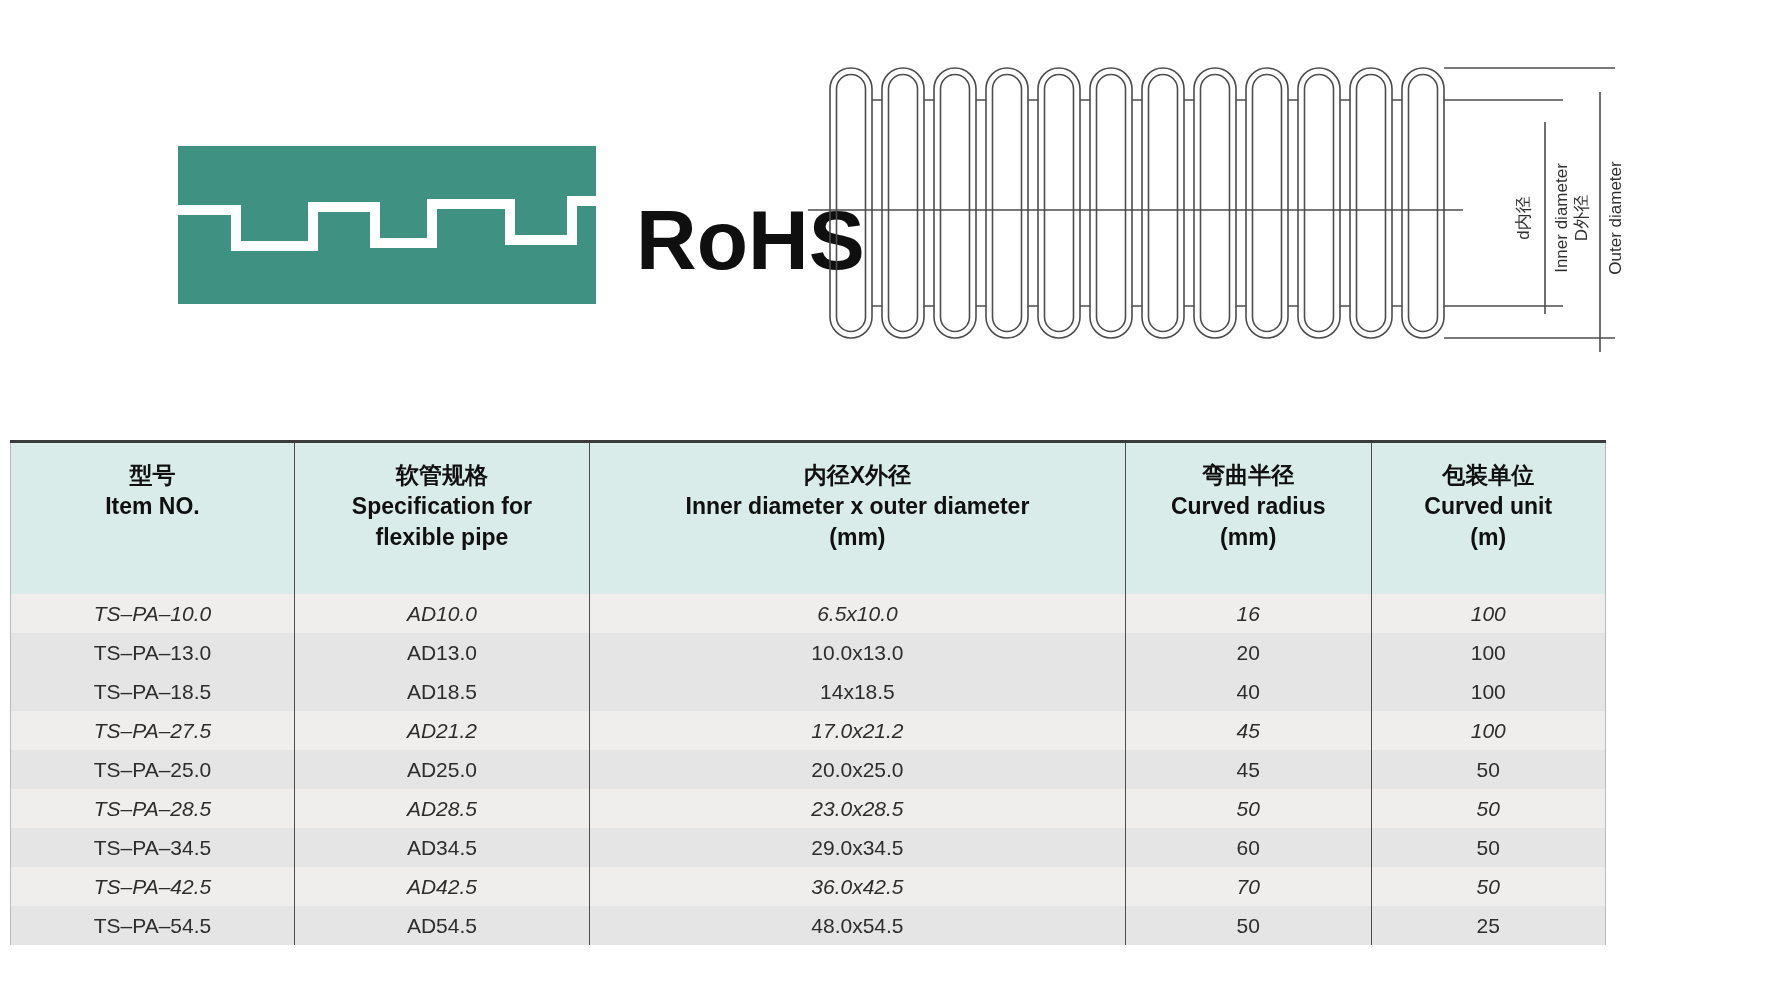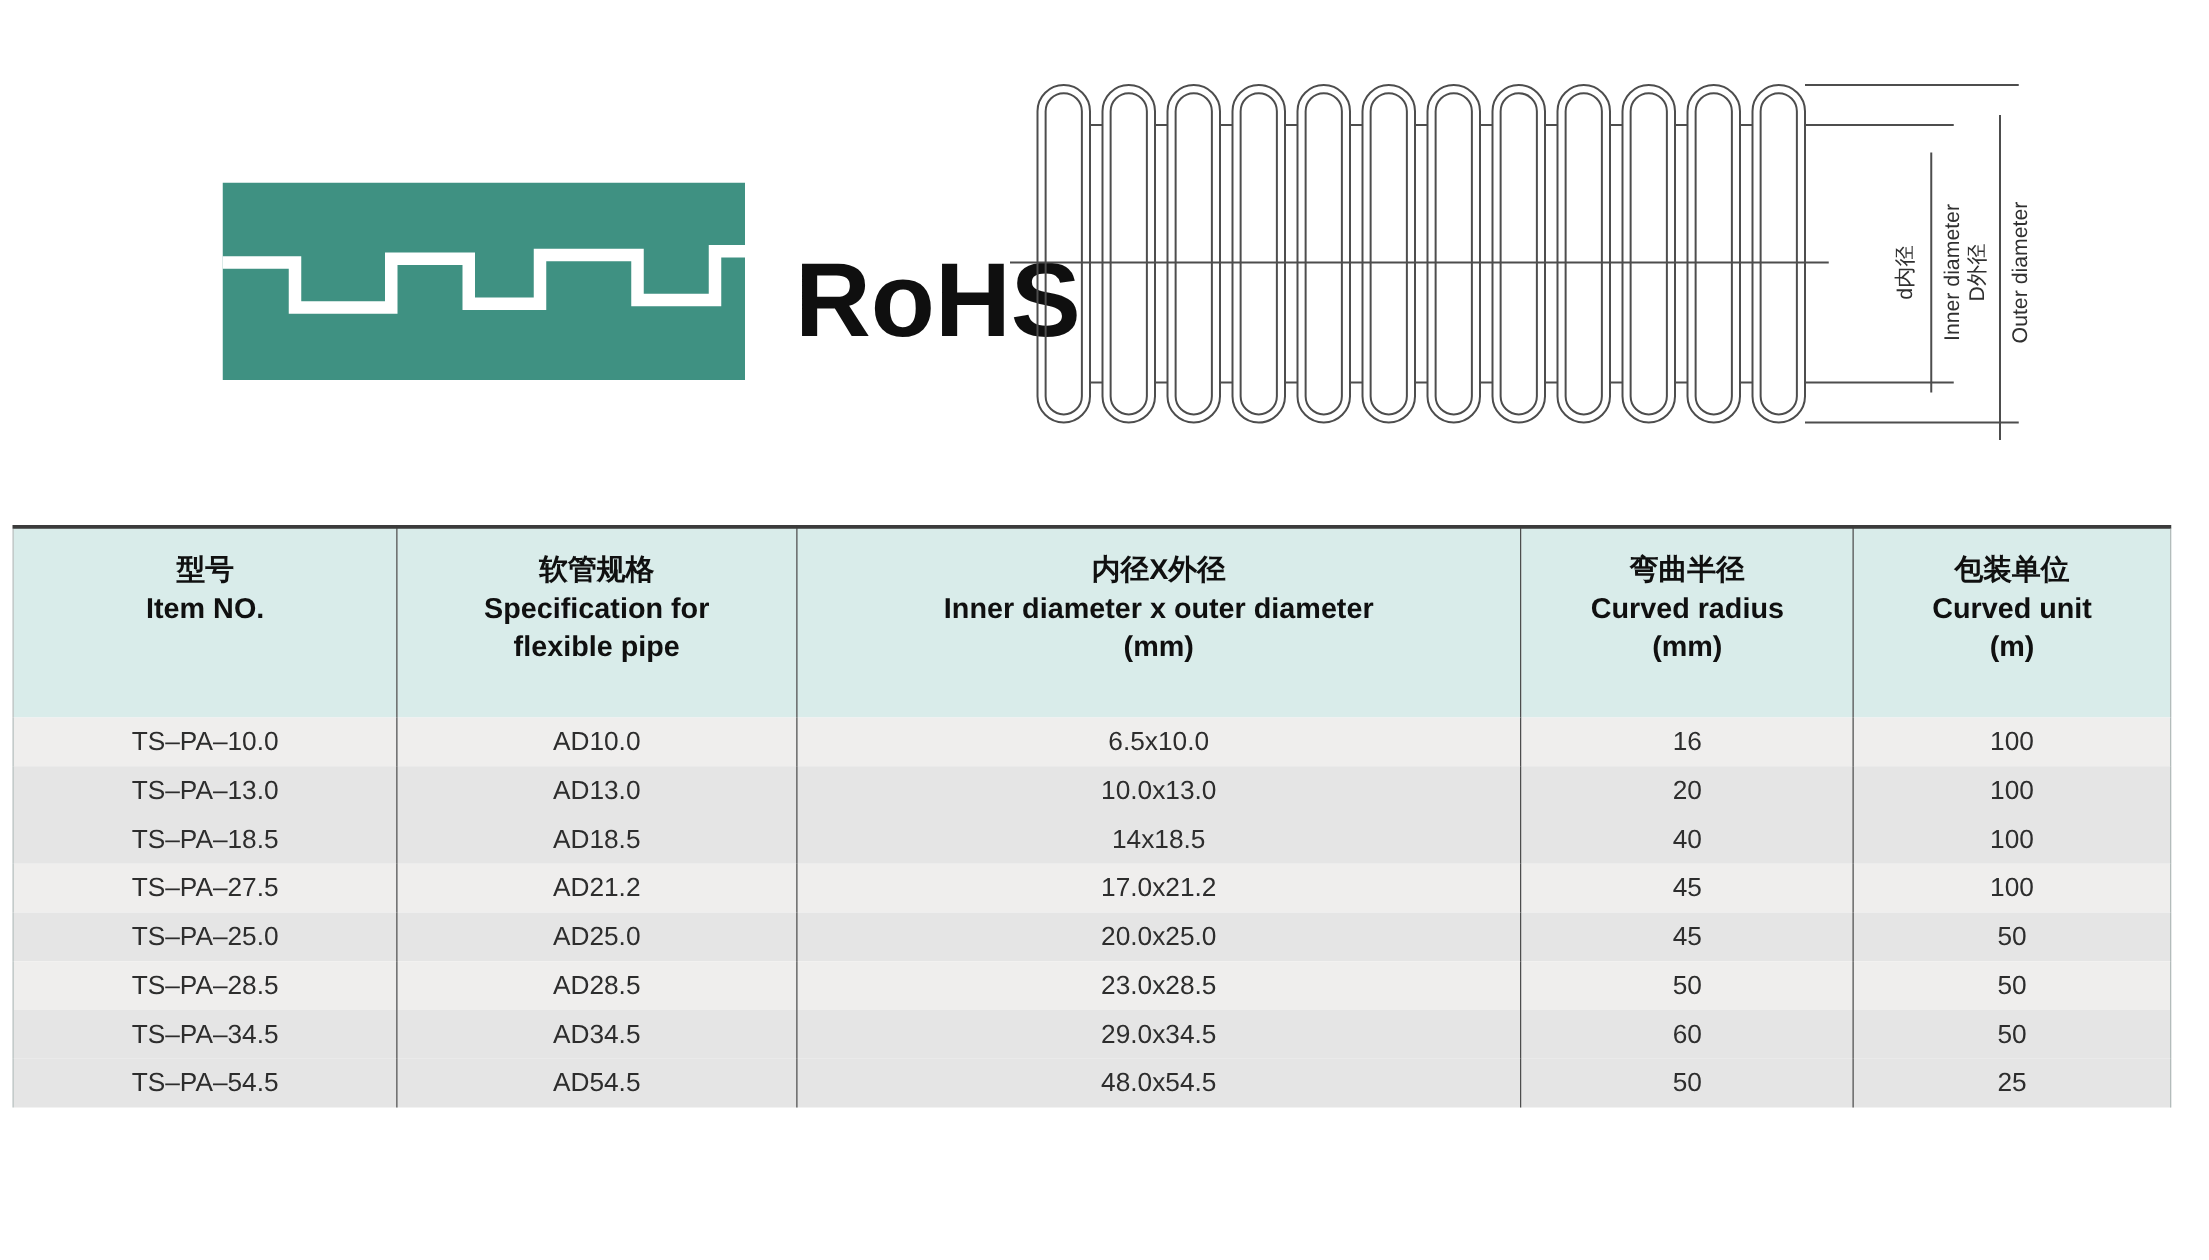--- a/index.html
+++ b/index.html
@@ -12,31 +12,31 @@
   
   .rohs{position:absolute;left:636px;top:198px;font-size:84px;font-weight:bold;
         color:#0f0f0f;letter-spacing:0px;line-height:1;}
 
   
   .diagram-svg{position:absolute;left:795px;top:52px;}
   .ln{fill:none;stroke:#4d4d4d;stroke-width:1.6;}
   .dlabel{font-family:"Liberation Sans",sans-serif;font-size:17px;fill:#303030;}
 
   
-  .spec-table{position:absolute;left:10px;top:420px;width:1727px;
+  .spec-table{position:absolute;left:10px;top:440px;width:1596px;
               border-collapse:collapse;table-layout:fixed;
               border-top:3px solid #3b3b3b;
               border-left:1px solid #b3bcbb;border-right:1px solid #b3bcbb;border-radius:12px;}
   .spec-table th,.spec-table td{text-align:center;box-sizing:border-box;margin:0;}
   .spec-table th{height:152px;vertical-align:top;padding:17px 4px 0 4px;
                  background:#d9ecea;font-size:23px;font-weight:bold;color:#101010;
                  line-height:31px;}
   .spec-table th+th,.spec-table td+td{border-left:1px solid #4d4d4d;text-align:center;}
   .spec-table td{height:39px;padding:0;font-size:21px;color:#2d2d2d;line-height:39px;}
-  tr.row-gray td{background:#efeeed;}
+  tr.row-gray td{background:#efeeed;font-style:italic;}
   tr.row-cyan td{background:#e5e5e5;}
 </style>
 </head>
 <body>
 
 <div class="page">
 
   <svg class="logo-svg" width="418" height="158" viewBox="0 0 418 158">
     <rect x="0" y="0" width="418" height="158" fill="#3f9182"></rect>
     <polyline points="0,64 58,64 58,100 135,100 135,61 197,61 197,97 254,97 254,58 332,58 332,94 394,94 394,55 418,55" fill="none" stroke="#ffffff" stroke-width="10"></polyline>
@@ -165,20 +165,27 @@
         <td>50</td>
         <td>50</td>
       </tr>
       <tr class="row-cyan">
         <td>TS–PA–34.5</td>
         <td>AD34.5</td>
         <td>29.0x34.5</td>
         <td>60</td>
         <td>50</td>
       </tr>
+      <tr class="row-gray">
+        <td>TS–PA–42.5</td>
+        <td>AD42.5</td>
+        <td>36.0x42.5</td>
+        <td>70</td>
+        <td>50</td>
+      </tr>
       <tr class="row-cyan">
         <td>TS–PA–54.5</td>
         <td>AD54.5</td>
         <td>48.0x54.5</td>
         <td>50</td>
         <td>25</td>
       </tr>
     </tbody>
   </table>
 

